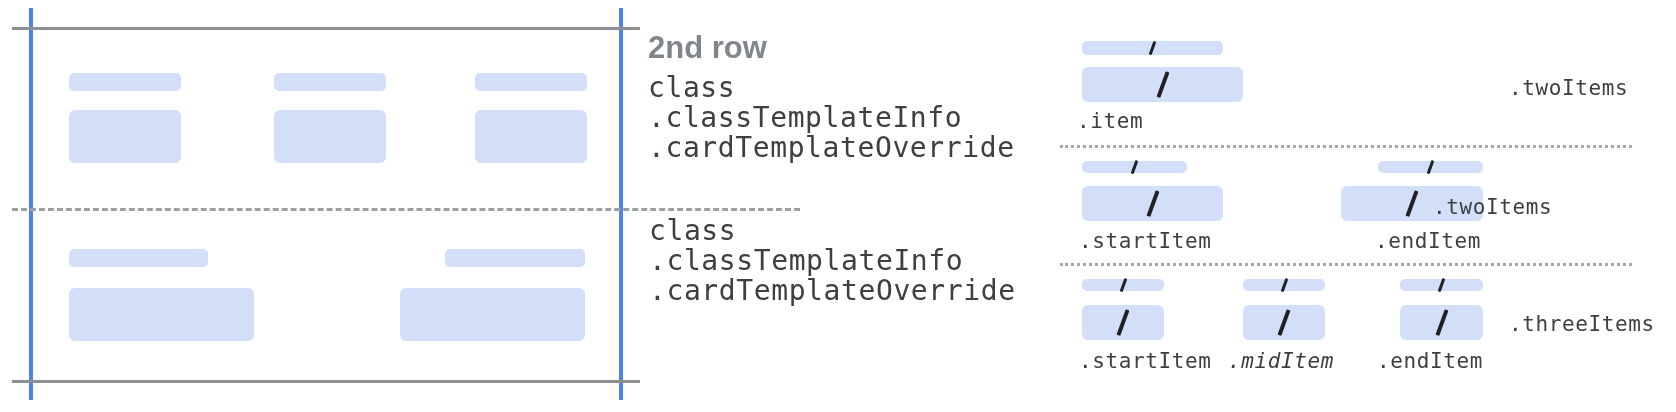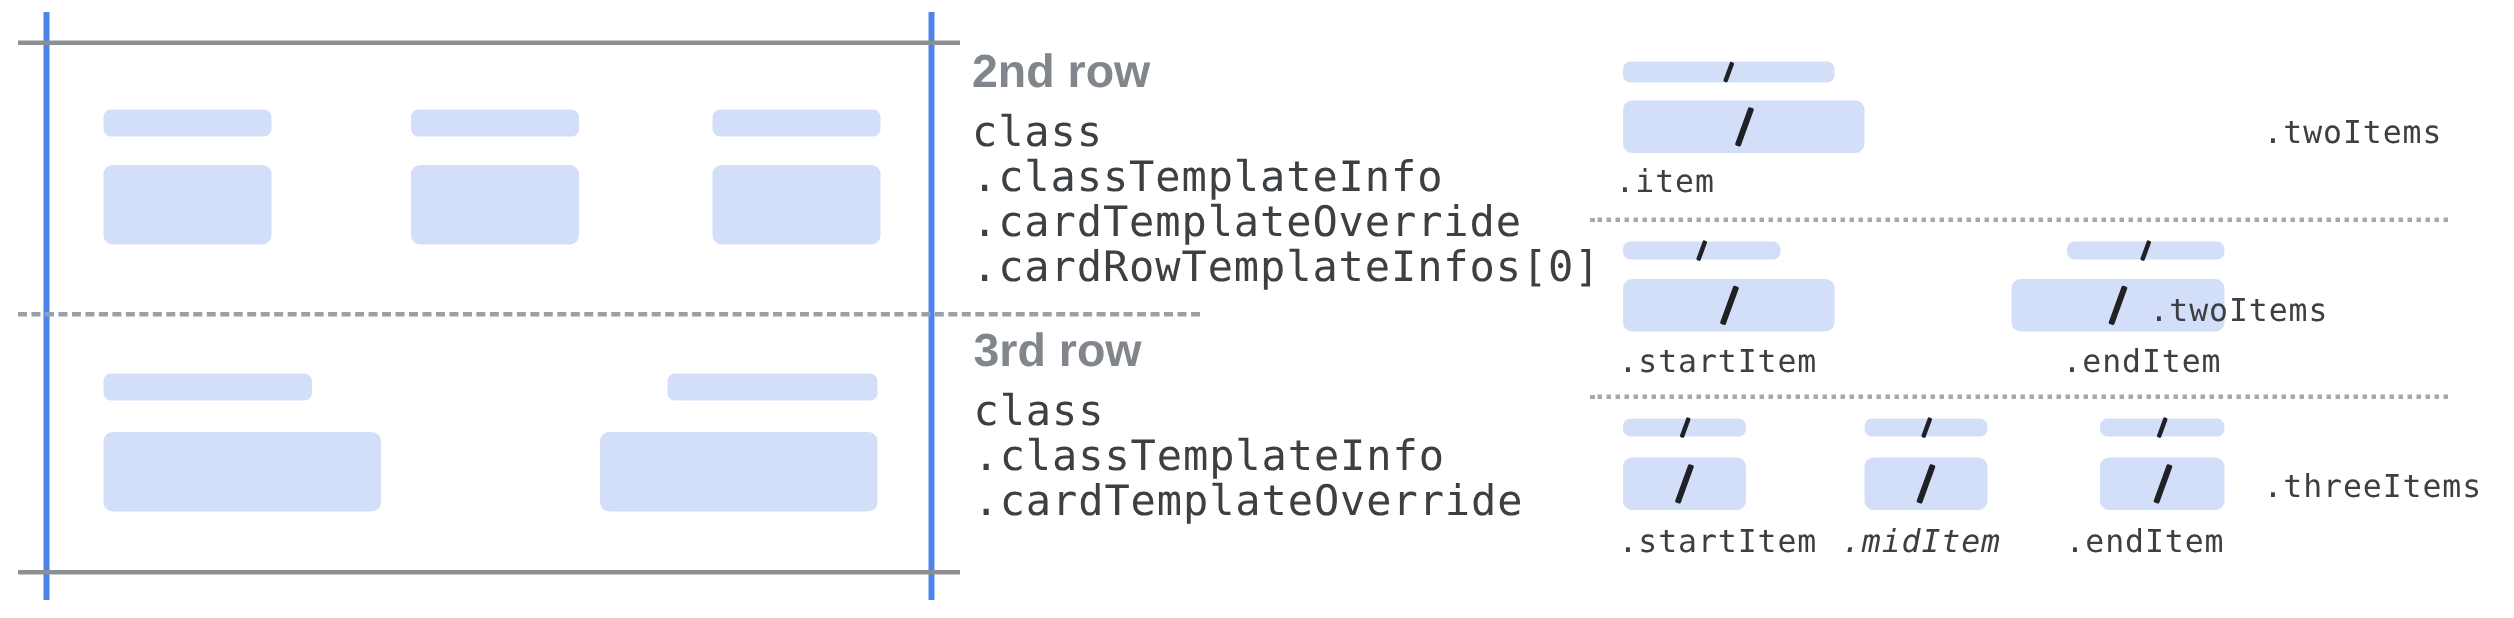--- a/index.html
+++ b/index.html
@@ -58,25 +58,23 @@
     <div class="bar big" style="left:69px;top:288px;width:185px;height:53px;"></div>
     <div class="bar" style="left:445px;top:249px;width:140px;height:18px;"></div>
     <div class="bar big" style="left:400px;top:288px;width:185px;height:53px;"></div>
   </div>
 
   <div class="section" style="left:648px;top:30px;">
     <h2>2nd row</h2>
     <div class="code">class</div>
     <div class="code">.classTemplateInfo</div>
     <div class="code">.cardTemplateOverride</div>
-    <div class="code">.cardRowTemplateInfos[0]</div>
   </div>
 
   <div class="section" style="left:649px;top:216px;">
-    <h2>3rd row</h2>
     <div class="code">class</div>
     <div class="code">.classTemplateInfo</div>
     <div class="code">.cardTemplateOverride</div>
   </div>
 
   <div>
     <div class="bar" style="left:1082px;top:41px;width:141px;height:14px;">
       <span class="slash sm"></span>
     </div>
     <div class="bar big" style="left:1082px;top:67px;width:161px;height:35px;">

